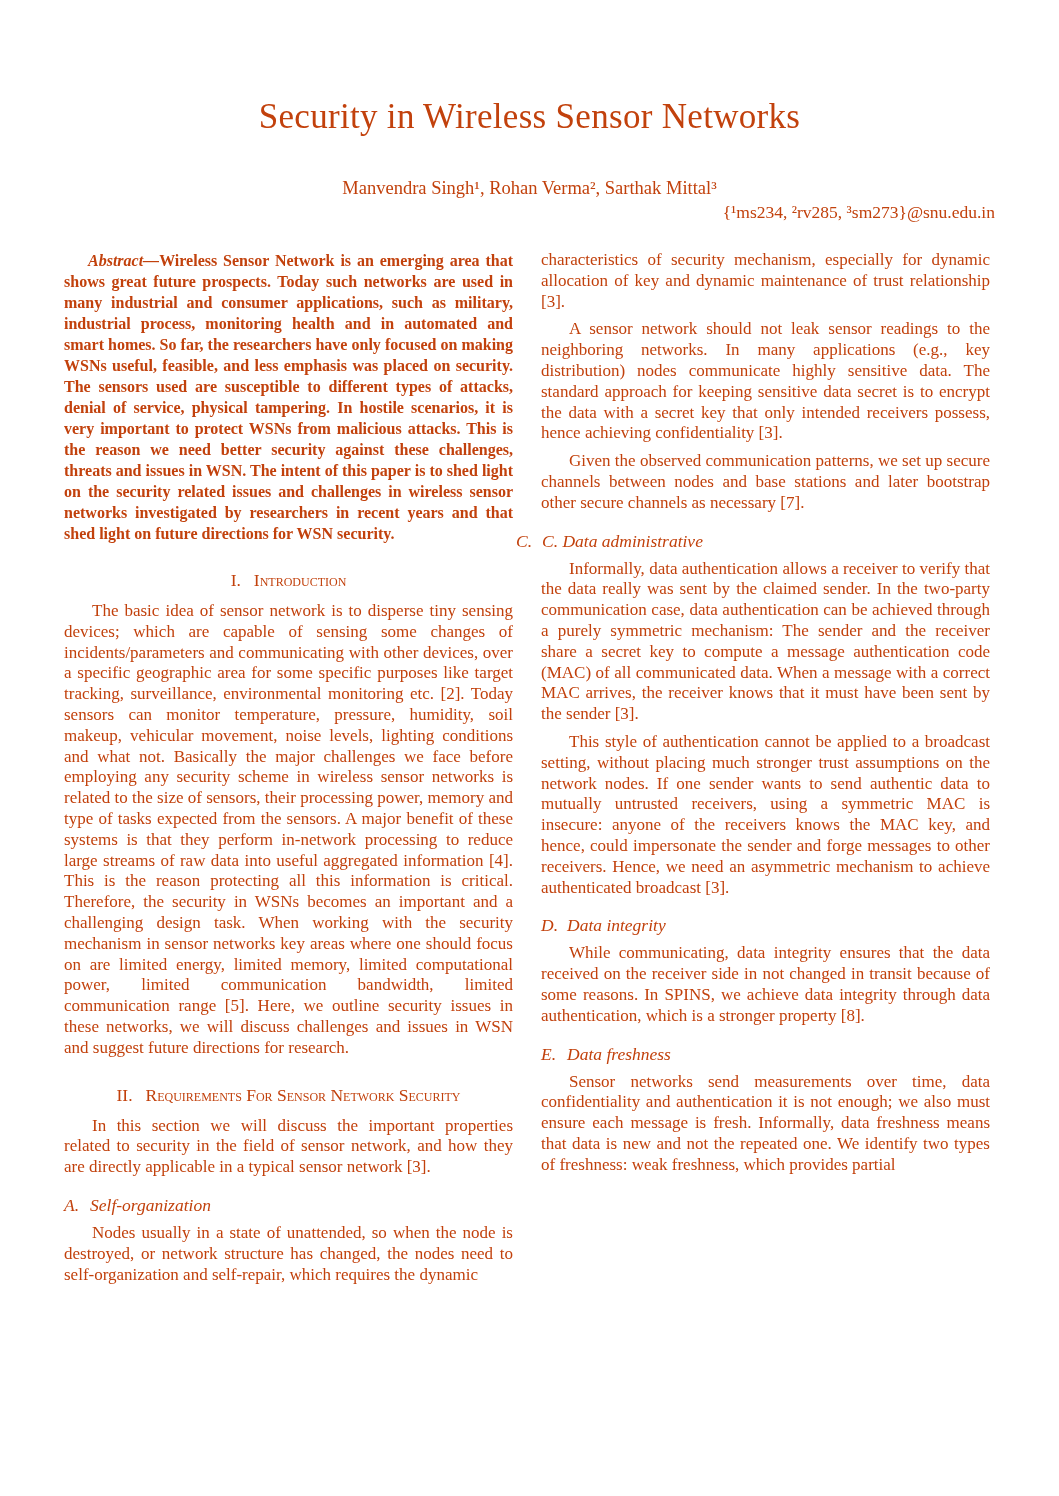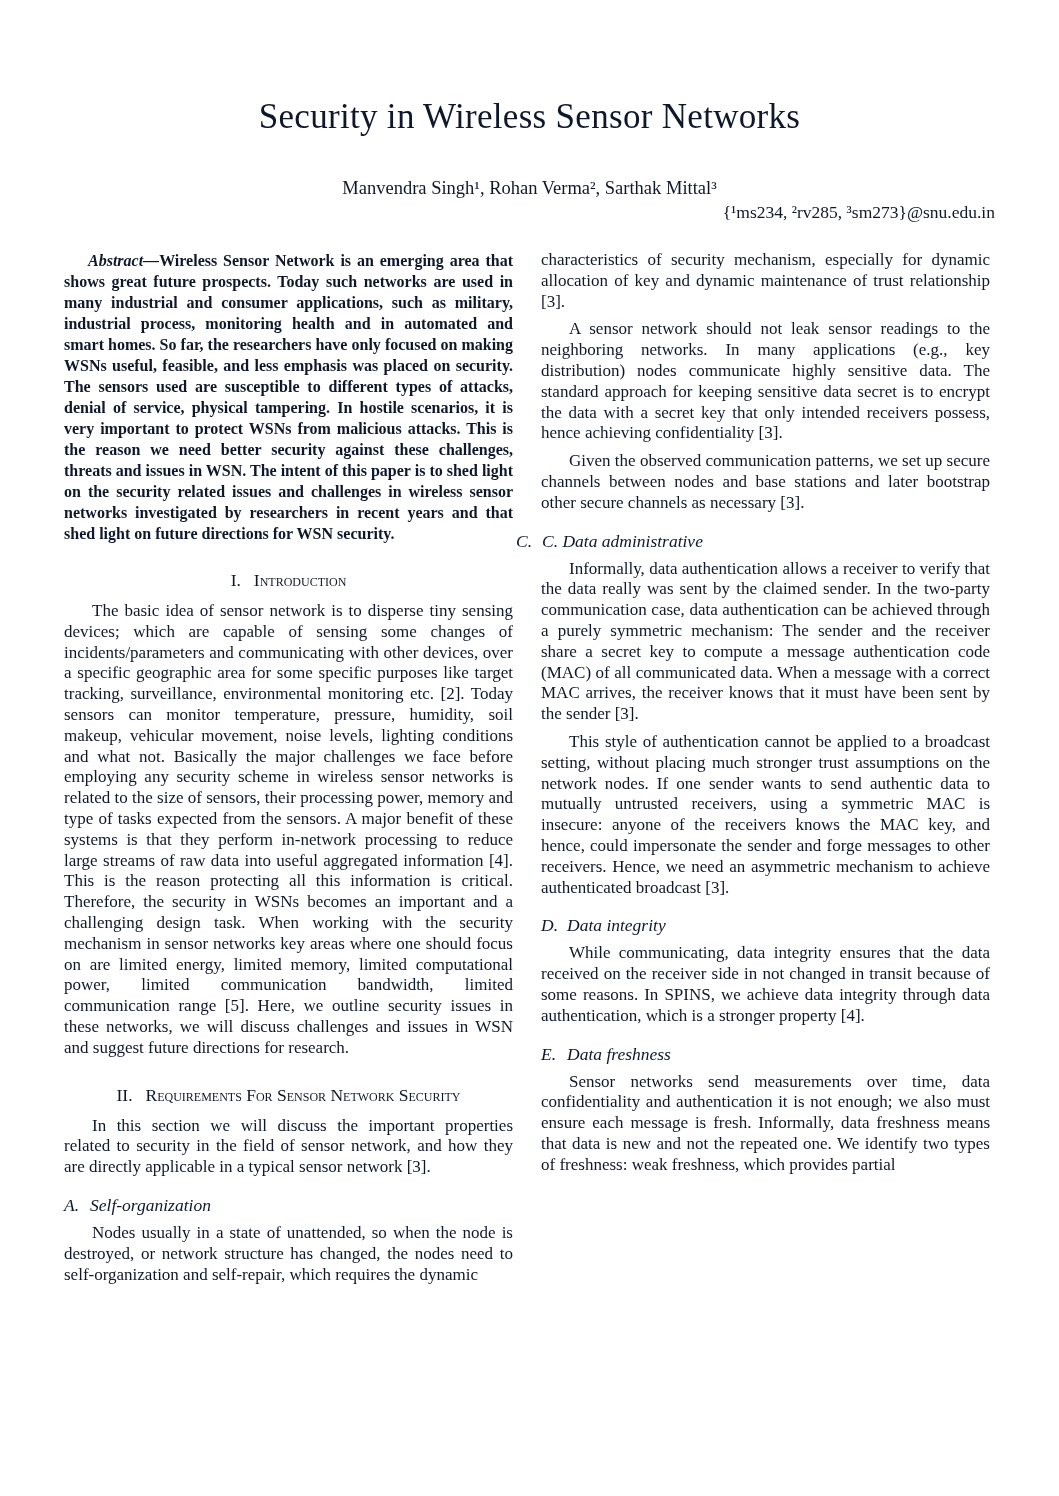--- a/index.html
+++ b/index.html
@@ -6,21 +6,21 @@
     margin: 0;
     padding: 0;
     background: #ffffff;
   }
   .page {
     position: relative;
     width: 1059px;
     height: 1496px;
     box-sizing: border-box;
     background: #ffffff;
-    color: #0f172a;
+    color: #c2410c;
     font-family: "Liberation Serif", serif;
     padding: 97px 64px 40px 64px;
     overflow: hidden;
   }
   .paper-title {
     font-size: 35px;
     font-weight: 400;
     text-align: center;
     margin: 0;
     letter-spacing: 0.3px;
@@ -114,30 +114,30 @@
       <p class="para">Nodes usually in a state of unattended, so when the node is destroyed, or network structure has changed, the nodes need to self-organization and self-repair, which requires the dynamic</p>
 
     </div>
 
     <div class="col">
 
       <p class="para no-indent">characteristics of security mechanism, especially for dynamic allocation of key and dynamic maintenance of trust relationship [3].</p>
 
 
       <p class="para">A sensor network should not leak sensor readings to the neighboring networks. In many applications (e.g., key distribution) nodes communicate highly sensitive data. The standard approach for keeping sensitive data secret is to encrypt the data with a secret key that only intended receivers possess, hence achieving confidentiality [3].</p>
-      <p class="para">Given the observed communication patterns, we set up secure channels between nodes and base stations and later bootstrap other secure channels as necessary [3].</p>
+      <p class="para">Given the observed communication patterns, we set up secure channels between nodes and base stations and later bootstrap other secure channels as necessary [7].</p>
 
       <h3 class="sub-heading outdent"><span class="sub-label">C.</span><span>C. Data administrative</span></h3>
 
       <p class="para">Informally, data authentication allows a receiver to verify that the data really was sent by the claimed sender. In the two-party communication case, data authentication can be achieved through a purely symmetric mechanism: The sender and the receiver share a secret key to compute a message authentication code (MAC) of all communicated data. When a message with a correct MAC arrives, the receiver knows that it must have been sent by the sender [3].</p>
       <p class="para">This style of authentication cannot be applied to a broadcast setting, without placing much stronger trust assumptions on the network nodes. If one sender wants to send authentic data to mutually untrusted receivers, using a symmetric MAC is insecure: anyone of the receivers knows the MAC key, and hence, could impersonate the sender and forge messages to other receivers. Hence, we need an asymmetric mechanism to achieve authenticated broadcast [3].</p>
 
       <h3 class="sub-heading"><span class="sub-label">D.</span><span>Data integrity</span></h3>
 
-      <p class="para">While communicating, data integrity ensures that the data received on the receiver side in not changed in transit because of some reasons. In SPINS, we achieve data integrity through data authentication, which is a stronger property [4].</p>
+      <p class="para">While communicating, data integrity ensures that the data received on the receiver side in not changed in transit because of some reasons. In SPINS, we achieve data integrity through data authentication, which is a stronger property [8].</p>
 
       <h3 class="sub-heading"><span class="sub-label">E.</span><span>Data freshness</span></h3>
 
       <p class="para">Sensor networks send measurements over time, data confidentiality and authentication it is not enough; we also must ensure each message is fresh. Informally, data freshness means that data is new and not the repeated one. We identify two types of freshness: weak freshness, which provides partial</p>
 
     </div>
 
   </div>
 
 </div>

